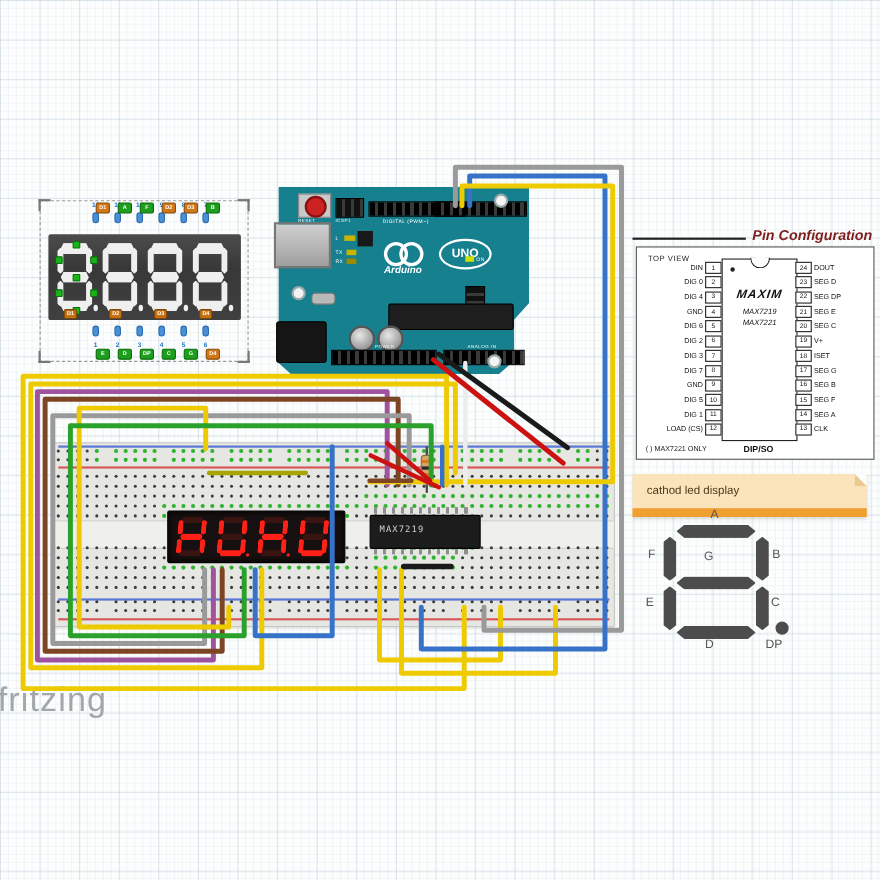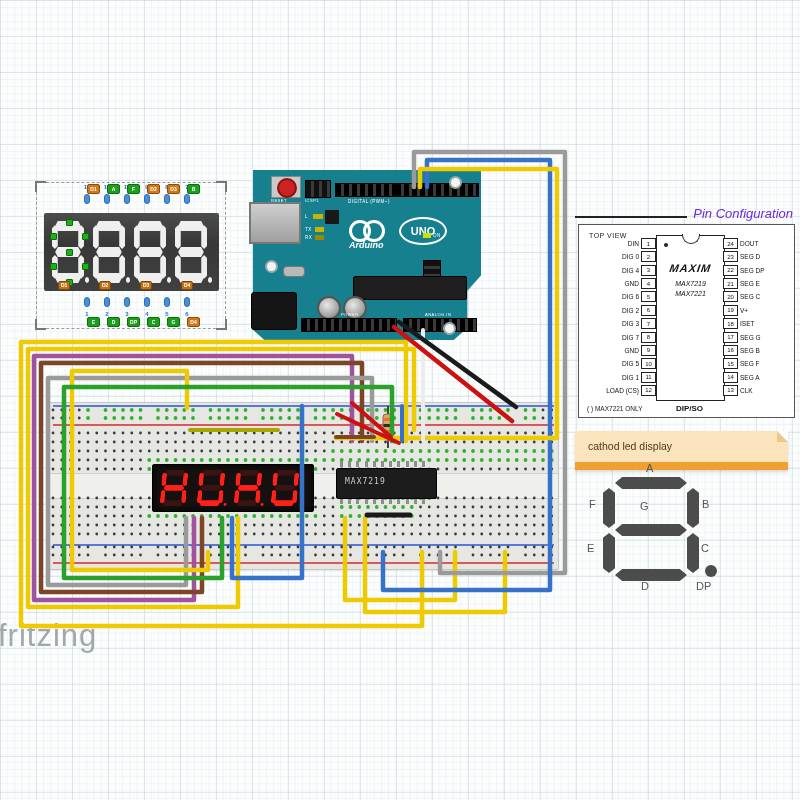--- a/index.html
+++ b/index.html
@@ -72,21 +72,21 @@
     border-radius:2px;z-index:30;box-shadow:inset 0 0 6px #000;}
   #max-chip{left:336px;top:468px;width:99px;height:29px;background:#1c1c1c;border:1px solid #000;
     border-radius:2px;z-index:30;}
   #chip-label{position:absolute;left:8px;top:8px;color:#cfcfcf;font-family:"DejaVu Sans Mono",monospace;
     font-size:8px;letter-spacing:1px;}
   .chip-pins{position:absolute;left:4px;width:90px;height:6px;
     background:repeating-linear-gradient(90deg,#8e8e8e 0 3px,transparent 3px 8.2px);}
   
   #cfg-title-row{left:575px;top:203px;width:218px;height:18px;display:flex;align-items:flex-end;z-index:30;}
   #cfg-line{flex:1;border-bottom:2px solid #222;margin-bottom:3px;}
-  #cfg-title{font-size:13px;font-weight:normal;font-style:italic;color:#6d28d9;padding-left:6px;}
+  #cfg-title{font-size:13px;font-weight:bold;font-style:italic;color:#7f1d1d;padding-left:6px;}
   #cfg-box{left:578px;top:224px;width:215px;height:192px;background:#fff;border:1px solid #555;z-index:30;}
   #topview{position:absolute;left:10px;top:7px;font-size:7px;color:#222;letter-spacing:.5px;}
   #ic-body{position:absolute;left:77px;top:10px;width:67px;height:164px;border:1.6px solid #222;background:#fff;}
   #ic-notch{position:absolute;left:50%;top:-1.6px;width:16px;height:9px;transform:translateX(-50%);
     background:#fff;border:1.6px solid #222;border-top:none;border-radius:0 0 16px 16px;}
   #ic-dot{position:absolute;left:7px;top:7px;width:4px;height:4px;border-radius:50%;background:#222;}
   #maxim-logo{position:absolute;left:0;top:26px;width:100%;text-align:center;
     font-size:11px;font-weight:bold;font-style:italic;letter-spacing:1px;transform:skewX(-8deg);color:#111;}
   .ic-part{position:absolute;left:0;width:100%;text-align:center;font-size:7px;font-style:italic;color:#111;}
   .pincol{position:absolute;top:13px;height:158px;display:flex;flex-direction:column;justify-content:space-between;z-index:31;}

